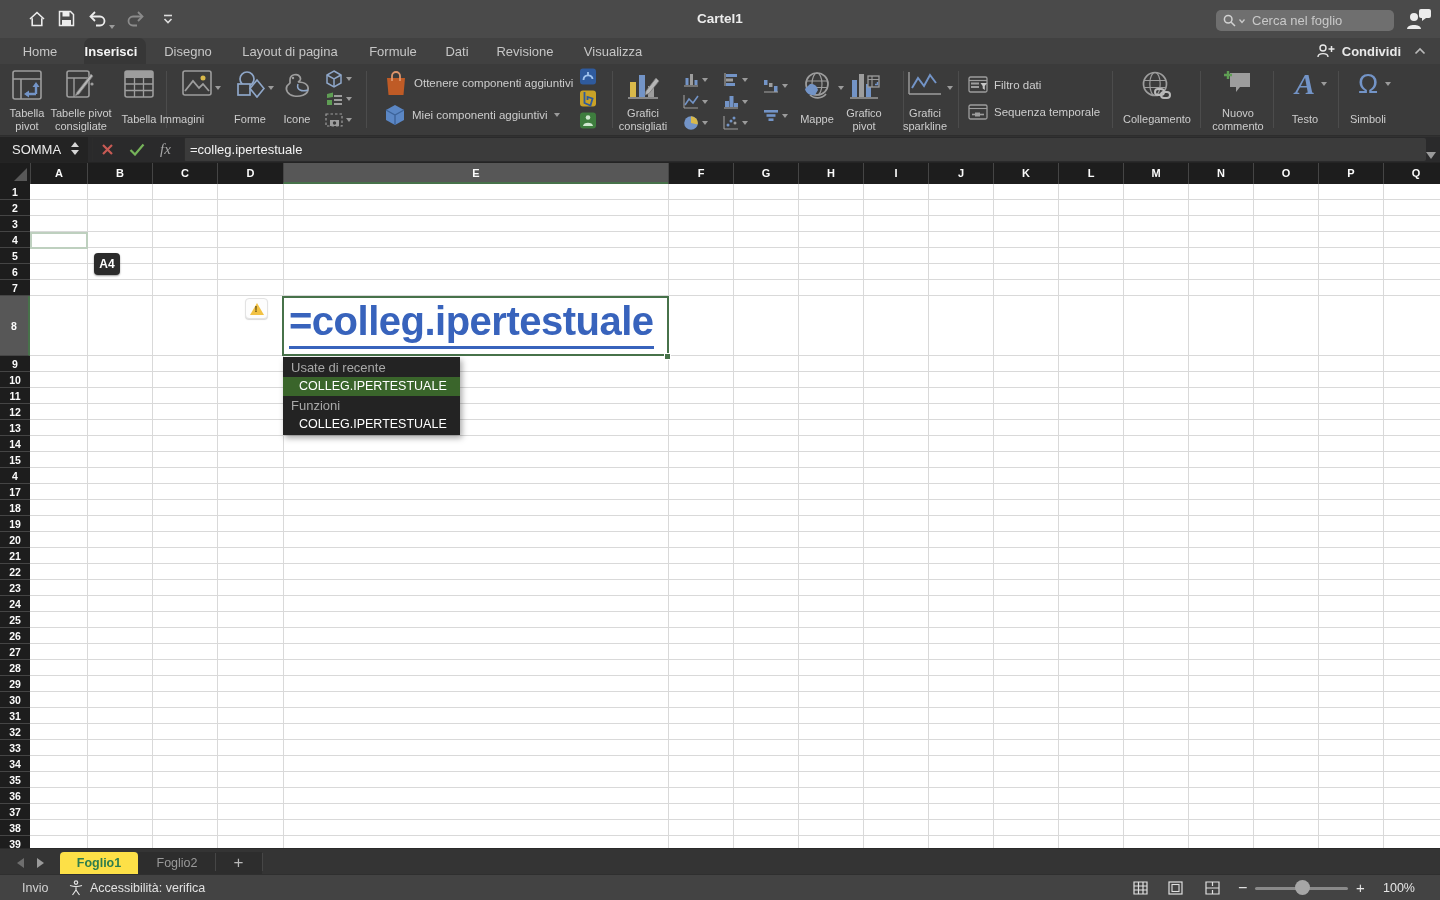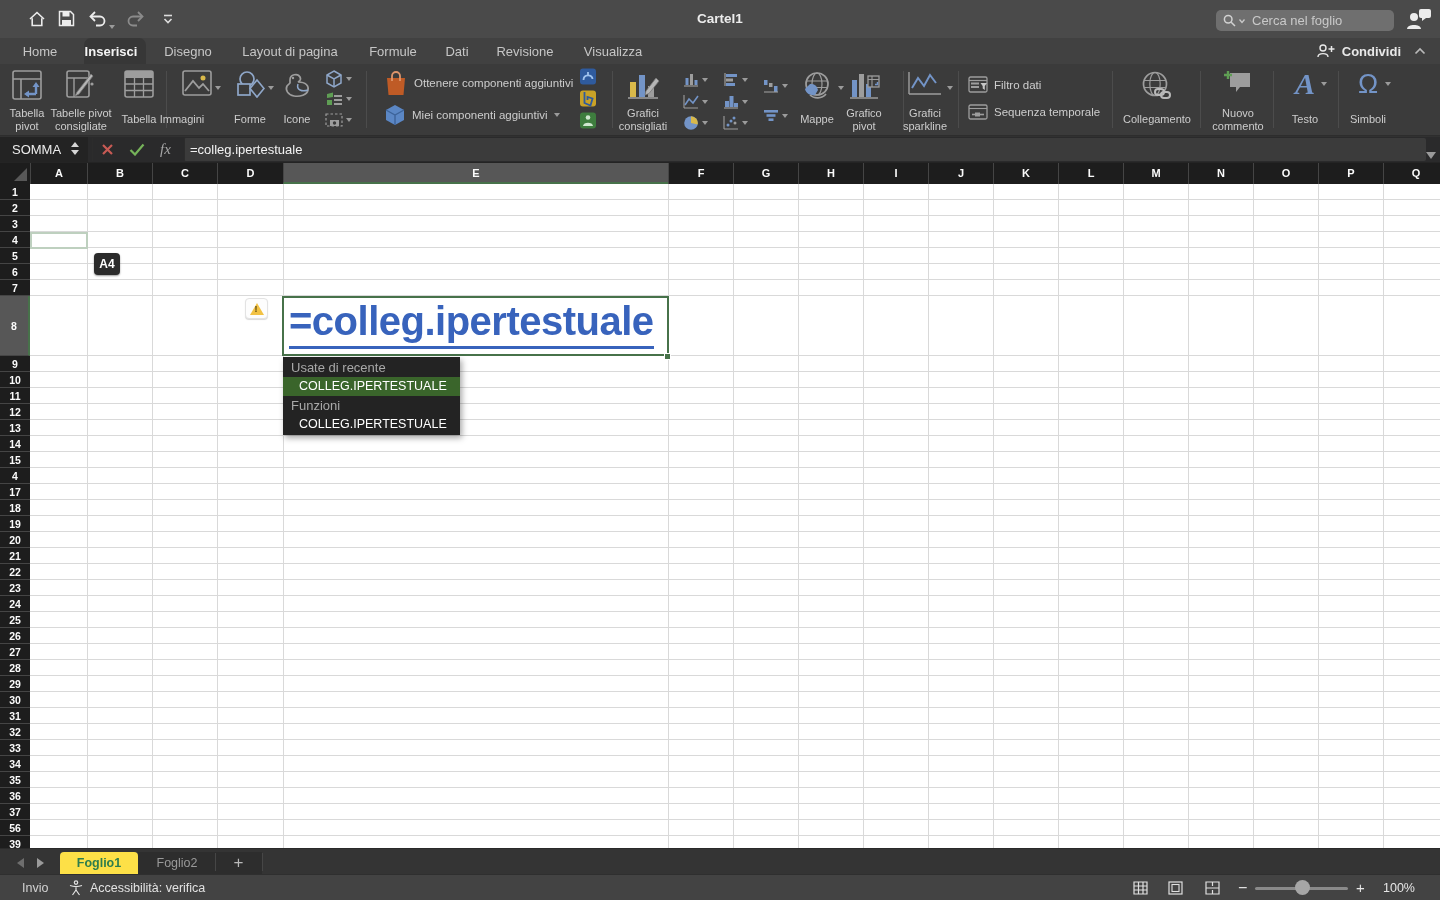--- a/index.html
+++ b/index.html
@@ -600,21 +600,21 @@
       <div class="rh" style="top:556px;height:16px">33</div>
       <div class="hline" style="top:571px"></div>
       <div class="rh" style="top:572px;height:16px">34</div>
       <div class="hline" style="top:587px"></div>
       <div class="rh" style="top:588px;height:16px">35</div>
       <div class="hline" style="top:603px"></div>
       <div class="rh" style="top:604px;height:16px">36</div>
       <div class="hline" style="top:619px"></div>
       <div class="rh" style="top:620px;height:16px">37</div>
       <div class="hline" style="top:635px"></div>
-      <div class="rh" style="top:636px;height:16px">56</div>
+      <div class="rh" style="top:636px;height:16px">38</div>
       <div class="hline" style="top:651px"></div>
       <div class="rh" style="top:652px;height:16px">39</div>
       <div id="a4sel"></div>
       <div id="a4badge">A4</div>
       <div id="warnbtn">
         <div class="warntri"></div>
       </div>
       <div id="editor">
         <span class="txt">=colleg.ipertestuale</span>
       </div>

